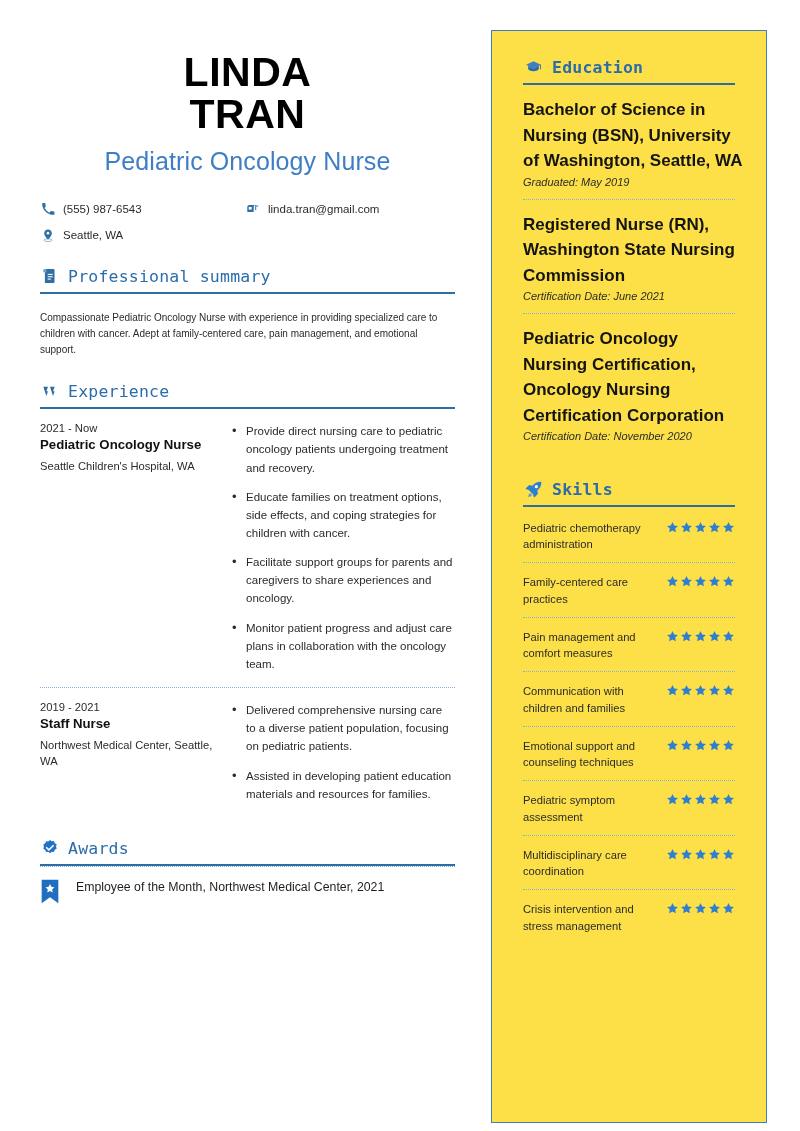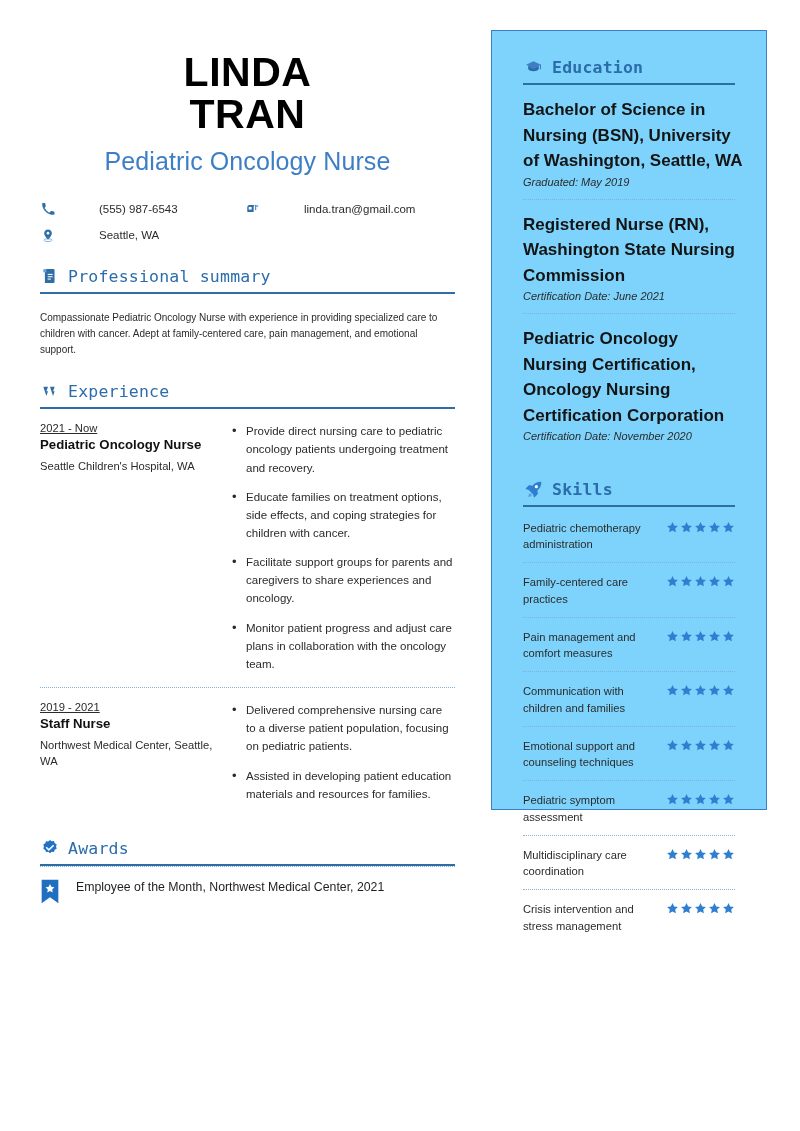--- a/index.html
+++ b/index.html
@@ -30,21 +30,21 @@
     text-align:center;
     font-size:25px;
     color:#3d7ec4;
     font-weight:normal;
     margin-top:11px;
     letter-spacing:0.1px;
   }
 
   .contact-rows { margin-top:26px; }
   .contact-line { display:flex; align-items:flex-start; margin-bottom:11px; }
-  .contact-item { display:flex; align-items:center; font-size:11.5px; color:#2b2b2b;gap:36px; }
+  .contact-item { display:flex; align-items:center; font-size:11.5px; color:#2b2b2b; }
   .contact-item.c1 { width:205px; }
   .contact-ico {
     width:15px; height:15px; margin-right:8px;
     display:flex; align-items:center; justify-content:center;
     flex:0 0 15px;
   }
   .contact-ico svg { display:block; }
 
   
   .section { margin-top:24px; }
@@ -66,21 +66,21 @@
 
   .summary-text {
     font-size:10px; line-height:1.62; color:#2b2b2b;
     margin-top:16px;
   }
 
   
   .exp-entry { display:flex; margin-top:13px; }
   .exp-left { width:190px; flex:0 0 190px; padding-right:12px; }
   .exp-right { flex:1; }
-  .exp-dates { font-size:11.2px; color:#2b2b2b; margin-bottom:3px;text-decoration:underline; }
+  .exp-dates { font-size:11.2px; color:#2b2b2b; margin-bottom:3px; }
   .exp-role { font-size:13.2px; font-weight:bold; color:#111; line-height:1.28; }
   .exp-org { font-size:11.2px; color:#2b2b2b; margin-top:4px; line-height:1.45; }
   .exp-bullets { list-style:none; }
   .exp-bullets li {
     position:relative; padding-left:16px; margin-bottom:11px;
     font-size:11.5px; line-height:1.58; color:#2b2b2b;
   }
   .exp-bullets li:last-child { margin-bottom:0; }
   .exp-bullets li::before {
     content:"•"; position:absolute; left:2px; top:-1px;
@@ -93,23 +93,23 @@
 
   
   .award-row { display:flex; align-items:flex-start; padding:11px 0 11px 0; }
   .award-ico { width:20px; flex:0 0 20px; margin-right:16px; margin-top:1px; }
   .award-text { font-size:12.3px; line-height:1.5; color:#1f1f1f; }
   .award-sep { border-top:1.5px dotted #7fb3dd; }
 
   
   .right-panel {
     position:absolute; left:491px; top:30px;
-    width:276px; height:780px;
+    width:276px; height:1093px;
     border:1.5px solid #3d7ec4;
-    background:#7dd3fc;
+    background:#fde047;
   }
   .right-inner { padding:26px 22px 0 31px; }
 
   .rsec-head { display:flex; align-items:center; }
   .rsec-ico {
     width:20px; height:20px; margin-right:9px; flex:0 0 20px;
     display:flex; align-items:center; justify-content:center;
   }
   .rsec-title {
     font-family:"DejaVu Sans Mono", monospace;

